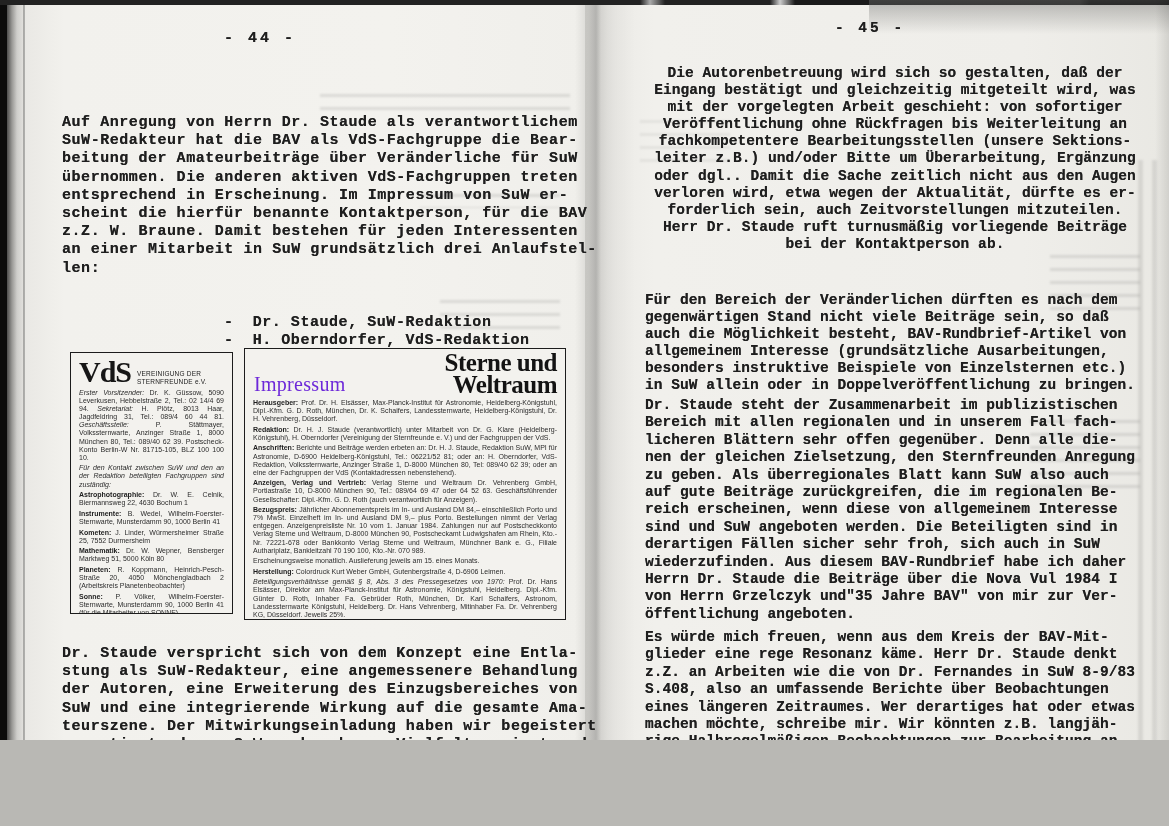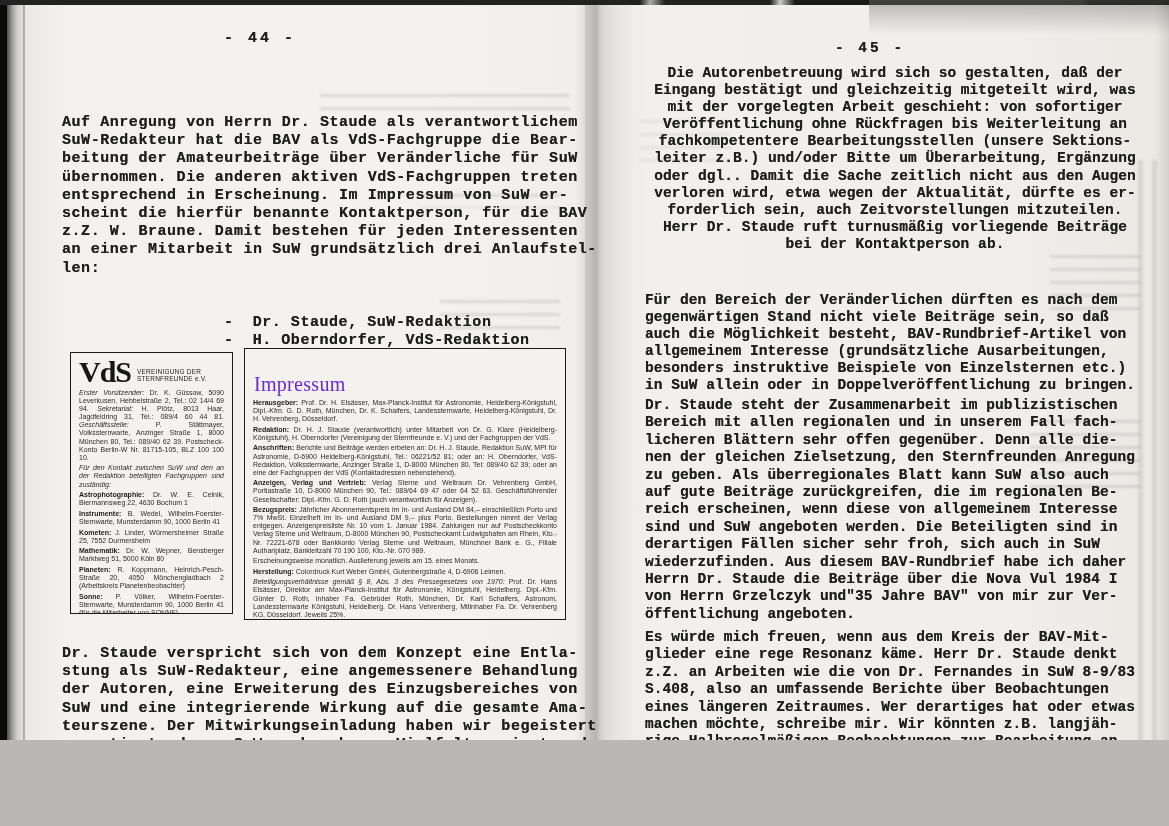--- a/index.html
+++ b/index.html
@@ -31,21 +31,21 @@
         text-shadow:0 0 .5px rgba(25,25,25,.75);}
   .tw-left{font-size:15px;line-height:18.2px;letter-spacing:.55px;}
   .tw-right{font-size:14.5px;line-height:17.1px;letter-spacing:.05px;}
   #l-heading{text-decoration:underline;text-underline-offset:4px;text-decoration-thickness:1.5px;}
   
   .printbox{position:absolute;border:1.5px solid #1c1c1c;background:#f3f2ee;overflow:hidden;}
   .fine{font-family:"Liberation Sans",sans-serif;font-size:7px;line-height:8.1px;
         color:#2c2c2c;text-align:justify;margin:0 0 2.5px 0;}
   .fine b{font-weight:700;color:#1d1d1d;}
   #vds-box{left:70px;top:352px;width:163px;height:262px;padding:6px 8px;box-sizing:border-box;}
-  #vds-head{display:flex;align-items:center;margin-bottom:4px;}
+  #vds-head{display:flex;align-items:flex-end;margin-bottom:4px;}
   #vds-logo{font-family:"Liberation Serif",serif;font-weight:700;font-size:30px;line-height:26px;letter-spacing:-1px;color:#161616;}
   #vds-org{font-size:6.5px;line-height:7.5px;color:#222;margin:6px 0 0 6px;letter-spacing:.2px;}
   #imp-box{left:244px;top:348px;width:322px;height:272px;padding:6px 8px;box-sizing:border-box;}
   #imp-masthead{position:absolute;right:8px;top:3px;text-align:right;
                 font-family:"Liberation Serif",serif;font-weight:700;font-size:25px;line-height:22px;
                 letter-spacing:-.5px;color:#131313;}
   #imp-title{position:absolute;left:9px;top:24px;font-family:"Liberation Serif",serif;
              font-size:20px;color:#6d28d9;letter-spacing:.3px;}
   #imp-blocks{position:absolute;left:8px;right:8px;top:50px;}
 </style>
@@ -103,20 +103,24 @@
     <p class="fine"><b>Astrophotographie:</b><span> Dr. W. E. Celnik, Biermannsweg 22, 4630 Bochum 1</span></p>
     <p class="fine"><b>Instrumente:</b><span> B. Wedel, Wilhelm-Foerster-Sternwarte, Munsterdamm 90, 1000 Berlin 41</span></p>
     <p class="fine"><b>Kometen:</b><span> J. Linder, Würmersheimer Straße 25, 7552 Durmersheim</span></p>
     <p class="fine"><b>Mathematik:</b><span> Dr. W. Wepner, Bensberger Marktweg 51, 5000 Köln 80</span></p>
     <p class="fine"><b>Planeten:</b><span> R. Koppmann, Heinrich-Pesch-Straße 20, 4050 Mönchengladbach 2 (Arbeitskreis Planetenbeobachter)</span></p>
     <p class="fine"><b>Sonne:</b><span> P. Völker, Wilhelm-Foerster-Sternwarte, Munsterdamm 90, 1000 Berlin 41 (für die Mitarbeiter von SONNE)</span></p>
 
   </div>
 
   <div class="printbox" id="imp-box">
+    <div id="imp-masthead">
+      <span>Sterne und</span><br>
+      <span>Weltraum</span>
+    </div>
     <div id="imp-title">Impressum</div>
     <div id="imp-blocks">
       <p class="fine"><b>Herausgeber:</b><span> Prof. Dr. H. Elsässer, Max-Planck-Institut für Astronomie, Heidelberg-Königstuhl, Dipl.-Kfm. G. D. Roth, München, Dr. K. Schaifers, Landessternwarte, Heidelberg-Königstuhl, Dr. H. Vehrenberg, Düsseldorf.</span></p>
       <p class="fine"><b>Redaktion:</b><span> Dr. H. J. Staude (verantwortlich) unter Mitarbeit von Dr. G. Klare (Heidelberg-Königstuhl), H. Oberndorfer (Vereinigung der Sternfreunde e. V.) und der Fachgruppen der VdS.</span></p>
       <p class="fine"><b>Anschriften:</b><span> Berichte und Beiträge werden erbeten an: Dr. H. J. Staude, Redaktion SuW, MPI für Astronomie, D-6900 Heidelberg-Königstuhl, Tel.: 06221/52 81; oder an: H. Oberndorfer, VdS-Redaktion, Volkssternwarte, Anzinger Straße 1, D-8000 München 80, Tel: 089/40 62 39; oder an eine der Fachgruppen der VdS (Kontaktadressen nebenstehend).</span></p>
       <p class="fine"><b>Anzeigen, Verlag und Vertrieb:</b><span> Verlag Sterne und Weltraum Dr. Vehrenberg GmbH, Portiastraße 10, D-8000 München 90, Tel.: 089/64 69 47 oder 64 52 63. Geschäftsführender Gesellschafter: Dipl.-Kfm. G. D. Roth (auch verantwortlich für Anzeigen).</span></p>
       <p class="fine"><b>Bezugspreis:</b><span> Jährlicher Abonnementspreis im In- und Ausland DM 84,– einschließlich Porto und 7% MwSt. Einzelheft im In- und Ausland DM 9,– plus Porto. Bestellungen nimmt der Verlag entgegen. Anzeigenpreisliste Nr. 10 vom 1. Januar 1984. Zahlungen nur auf Postscheckkonto Verlag Sterne und Weltraum, D-8000 München 90, Postscheckamt Ludwigshafen am Rhein, Kto.-Nr. 72221-678 oder Bankkonto Verlag Sterne und Weltraum, Münchner Bank e. G., Filiale Authariplatz, Bankleitzahl 70 190 100, Kto.-Nr. 070 989.</span></p>
       <p class="fine"><span>Erscheinungsweise monatlich. Auslieferung jeweils am 15. eines Monats.</span></p>
       <p class="fine"><b>Herstellung:</b><span> Colordruck Kurt Weber GmbH, Gutenbergstraße 4, D-6906 Leimen.</span></p>
       <p class="fine"><i>Beteiligungsverhältnisse gemäß § 8, Abs. 3 des Pressegesetzes von 1970:</i><span> Prof. Dr. Hans Elsässer, Direktor am Max-Planck-Institut für Astronomie, Königstuhl, Heidelberg. Dipl.-Kfm. Günter D. Roth, Inhaber Fa. Gebrüder Roth, München, Dr. Karl Schaifers, Astronom, Landessternwarte Königstuhl, Heidelberg. Dr. Hans Vehrenberg, Mitinhaber Fa. Dr. Vehrenberg KG, Düsseldorf. Jeweils 25%.</span></p>
@@ -125,21 +129,21 @@
 
   <div class="mono tw-left" style="left:62px;top:645px;width:550px;">Dr. Staude verspricht sich von dem Konzept eine Entla-
 stung als SuW-Redakteur, eine angemessenere Behandlung
 der Autoren, eine Erweiterung des Einzugsbereiches von
 SuW und eine integrierende Wirkung auf die gesamte Ama-
 teurszene. Der Mitwirkungseinladung haben wir begeistert
 zugestimmt, da so SuW noch mehr an Vielfalt gewinnt und
 insbesondere die beobachtenden Amateurbelange stärkere
 und schnelle Berücksichtigung finden werden.</div>
 
-  <div class="mono tw-right" style="left:815px;top:40px;width:110px;text-align:center;letter-spacing:3px;">- 45 -</div>
+  <div class="mono tw-right" style="left:815px;top:20px;width:110px;text-align:center;letter-spacing:3px;">- 45 -</div>
 
   <div class="mono tw-right" style="left:645px;top:65px;width:500px;text-align:center;">Die Autorenbetreuung wird sich so gestalten, daß der
 Eingang bestätigt und gleichzeitig mitgeteilt wird, was
 mit der vorgelegten Arbeit geschieht: von sofortiger
 Veröffentlichung ohne Rückfragen bis Weiterleitung an
 fachkompetentere Bearbeitungsstellen (unsere Sektions-
 leiter z.B.) und/oder Bitte um Überarbeitung, Ergänzung
 oder dgl.. Damit die Sache zeitlich nicht aus den Augen
 verloren wird, etwa wegen der Aktualität, dürfte es er-
 forderlich sein, auch Zeitvorstellungen mitzuteilen.

